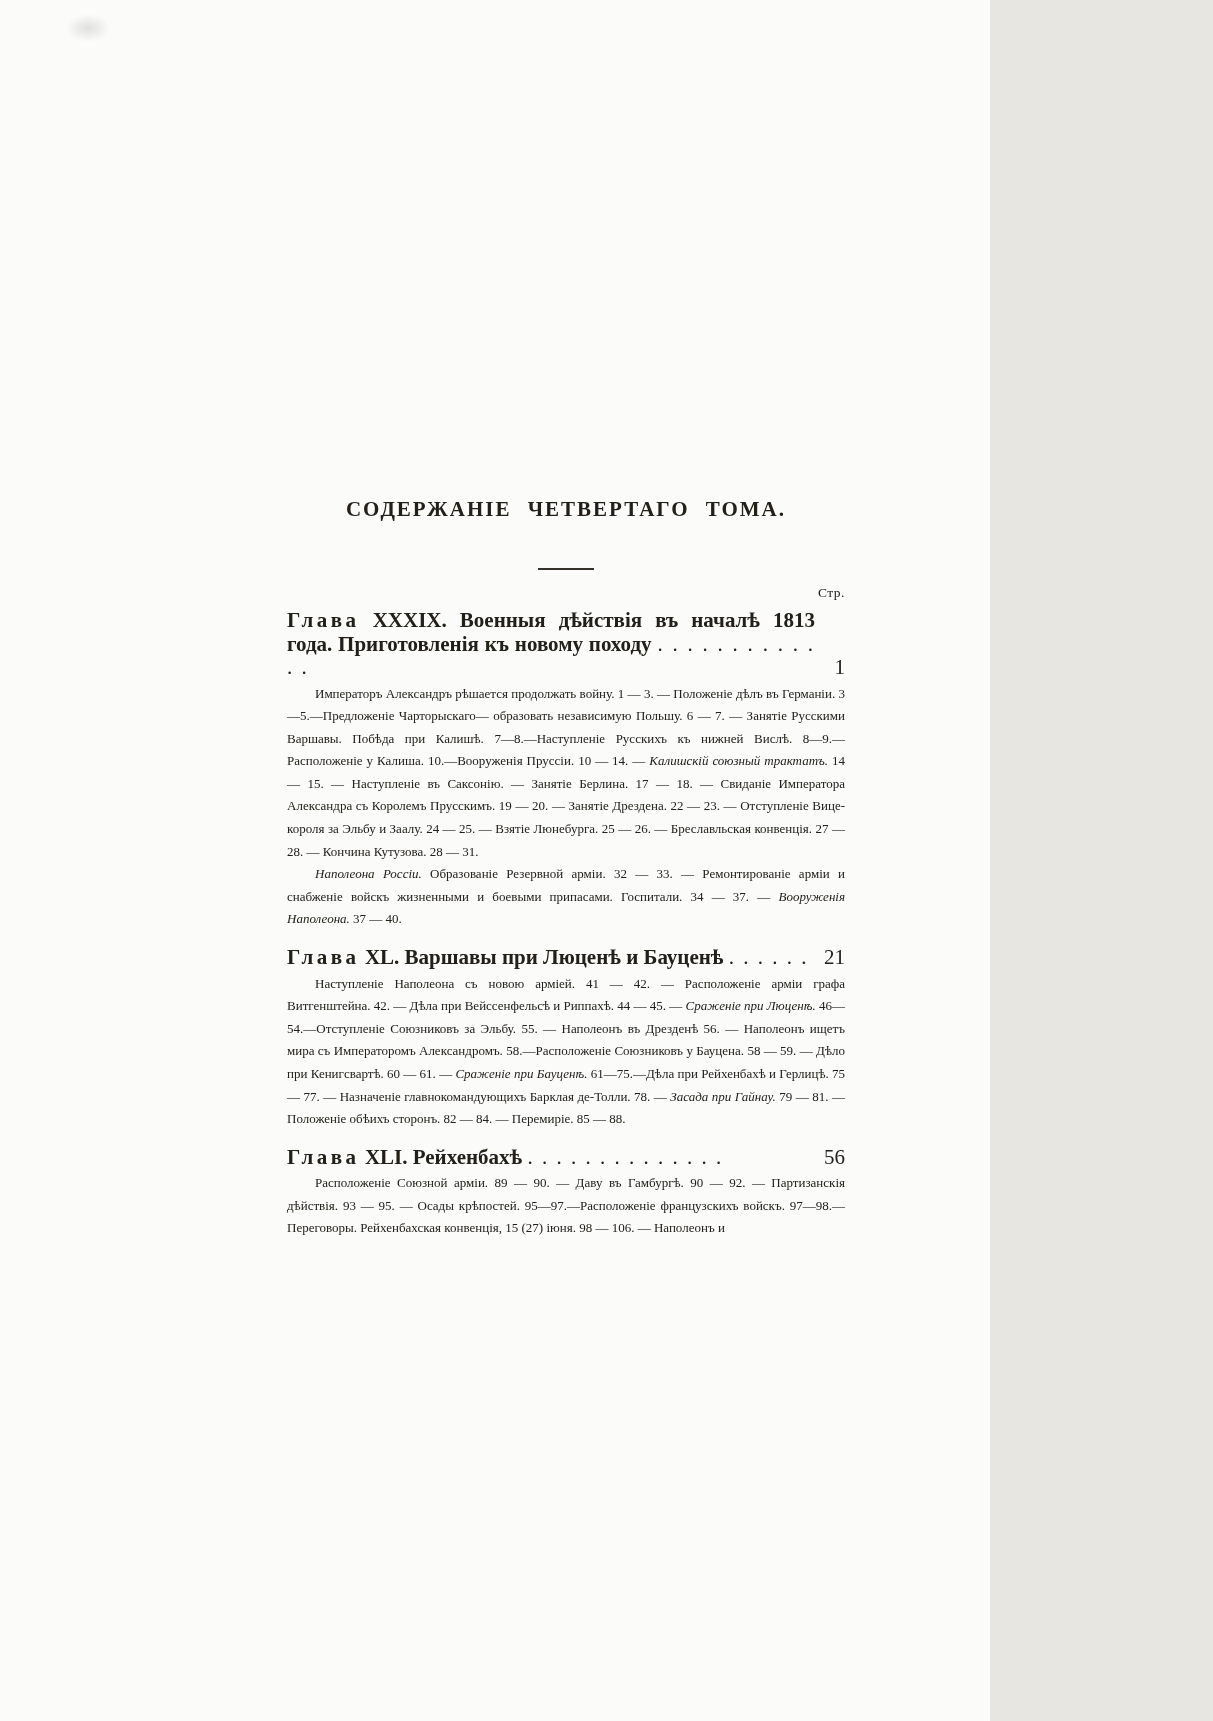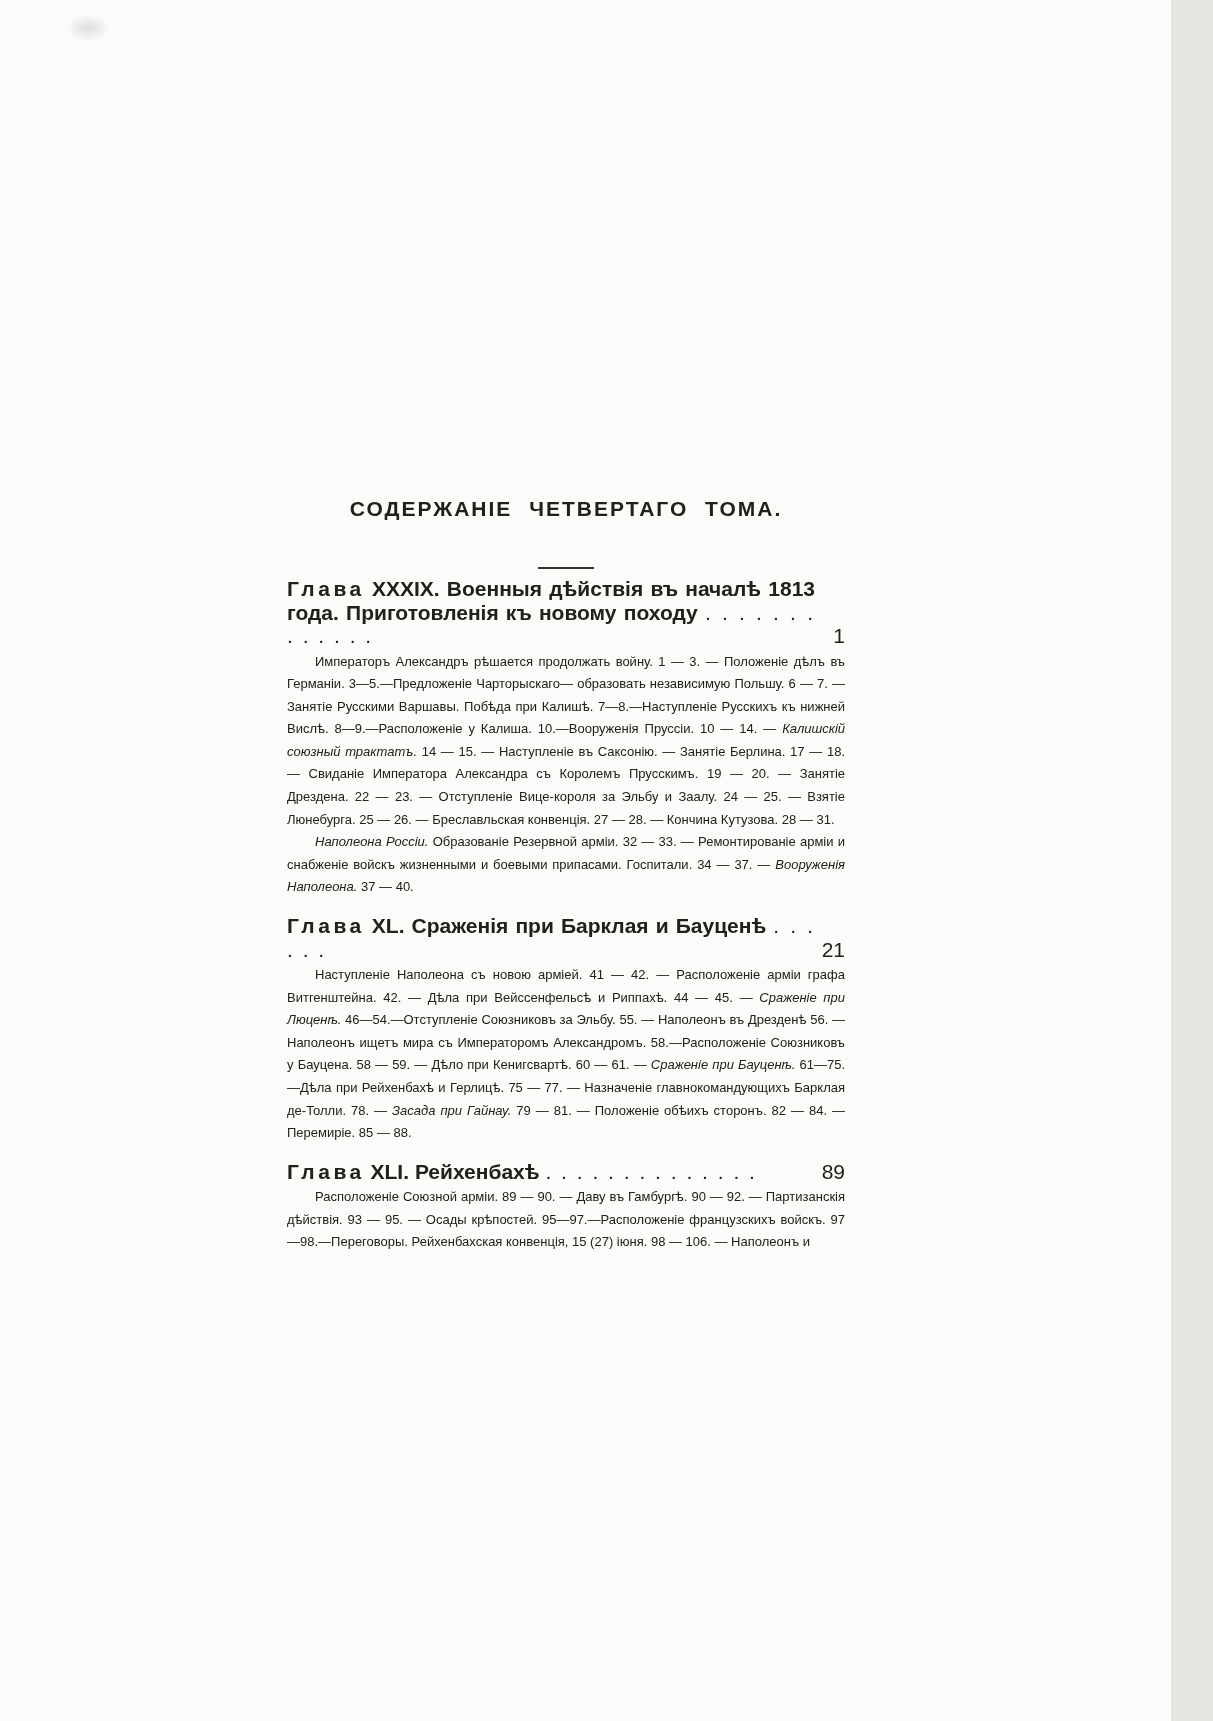--- a/index.html
+++ b/index.html
@@ -2,27 +2,26 @@
 <html><head>
 <meta charset="utf-8">
 <style>
   html, body {
     margin: 0;
     padding: 0;
     background: #e8e6e1;
   }
   .sheet {
     position: relative;
-    width: 1153px;
+    width: 990px;
     height: 1721px;
     background: #fbfbf9;
-    font-family: Liberation Sans, sans-serif;
+    font-family: Liberation Serif, serif;
     color: #222019;
     overflow: hidden;
-    padding-left: 18px;
   }
   .smudge {
     position: absolute;
     left: 66px;
     top: 14px;
     width: 44px;
     height: 28px;
     background: radial-gradient(ellipse at center, rgba(110,110,110,0.20), rgba(110,110,110,0) 70%);
   }
   .content {
@@ -82,39 +81,40 @@
 </style>
 </head>
 <body>
 
 <div class="sheet">
   <div class="smudge"></div>
 
   <div class="content">
     <h1 class="title">СОДЕРЖАНІЕ ЧЕТВЕРТАГО ТОМА.</h1>
     <div class="rule"></div>
+    <div class="str-label">Стр.</div>
 
     <div class="chapter">
       <div class="chapter-heading">
         <span class="chapter-word">Глава</span><span> XXXIX. Военныя дѣйствія въ началѣ 1813 года. Приготовленія къ новому походу </span><span class="dots">. . . . . . . . . . . . .</span>
         <span class="pagenum">1</span>
       </div>
       <p class="para"><span>Императоръ Александръ рѣшается продолжать войну. 1 — 3. — Положеніе дѣлъ въ Германіи. 3—5.—Предложеніе Чарторыскаго— образовать независимую Польшу. 6 — 7. — Занятіе Русскими Варшавы. Побѣда при Калишѣ. 7—8.—Наступленіе Русскихъ къ нижней Вислѣ. 8—9.—Расположеніе у Калиша. 10.—Вооруженія Пруссіи. 10 — 14. — </span><span class="it">Калишскій союзный трактатъ.</span><span> 14 — 15. — Наступленіе въ Саксонію. — Занятіе Берлина. 17 — 18. — Свиданіе Императора Александра съ Королемъ Прусскимъ. 19 — 20. — Занятіе Дрездена. 22 — 23. — Отступленіе Вице-короля за Эльбу и Заалу. 24 — 25. — Взятіе Люнебурга. 25 — 26. — Бреславльская конвенція. 27 — 28. — Кончина Кутузова. 28 — 31.</span></p>
       <p class="para"><span class="it">Наполеона Россіи.</span><span> Образованіе Резервной арміи. 32 — 33. — Ремонтированіе арміи и снабженіе войскъ жизненными и боевыми припасами. Госпитали. 34 — 37. — </span><span class="it">Вооруженія Наполеона.</span><span> 37 — 40.</span></p>
     </div>
 
     <div class="chapter">
       <div class="chapter-heading">
-        <span class="chapter-word">Глава</span><span> XL. Сраженія при Барклая и Бауценѣ </span><span class="dots">. . . . . .</span>
+        <span class="chapter-word">Глава</span><span> XL. Варшавы при Люценѣ и Бауценѣ </span><span class="dots">. . . . . .</span>
         <span class="pagenum">21</span>
       </div>
       <p class="para"><span>Наступленіе Наполеона съ новою арміей. 41 — 42. — Расположеніе арміи графа Витгенштейна. 42. — Дѣла при Вейссенфельсѣ и Риппахѣ. 44 — 45. — </span><span class="it">Сраженіе при Люценѣ.</span><span> 46—54.—Отступленіе Союзниковъ за Эльбу. 55. — Наполеонъ въ Дрезденѣ 56. — Наполеонъ ищетъ мира съ Императоромъ Александромъ. 58.—Расположеніе Союзниковъ у Бауцена. 58 — 59. — Дѣло при Кенигсвартѣ. 60 — 61. — </span><span class="it">Сраженіе при Бауценѣ.</span><span> 61—75.—Дѣла при Рейхенбахѣ и Герлицѣ. 75 — 77. — Назначеніе главнокомандующихъ Барклая де-Толли. 78. — </span><span class="it">Засада при Гайнау.</span><span> 79 — 81. — Положеніе обѣихъ сторонъ. 82 — 84. — Перемиріе. 85 — 88.</span></p>
     </div>
 
     <div class="chapter">
       <div class="chapter-heading">
         <span class="chapter-word">Глава</span><span> XLI. Рейхенбахѣ </span><span class="dots">. . . . . . . . . . . . . .</span>
-        <span class="pagenum">89</span>
+        <span class="pagenum">56</span>
       </div>
       <p class="para"><span>Расположеніе Союзной арміи. 89 — 90. — Даву въ Гамбургѣ. 90 — 92. — Партизанскія дѣйствія. 93 — 95. — Осады крѣпостей. 95—97.—Расположеніе французскихъ войскъ. 97—98.—Переговоры. Рейхенбахская конвенція, 15 (27) іюня. 98 — 106. — Наполеонъ и</span></p>
     </div>
   </div>
 </div>
 
 </body></html>

